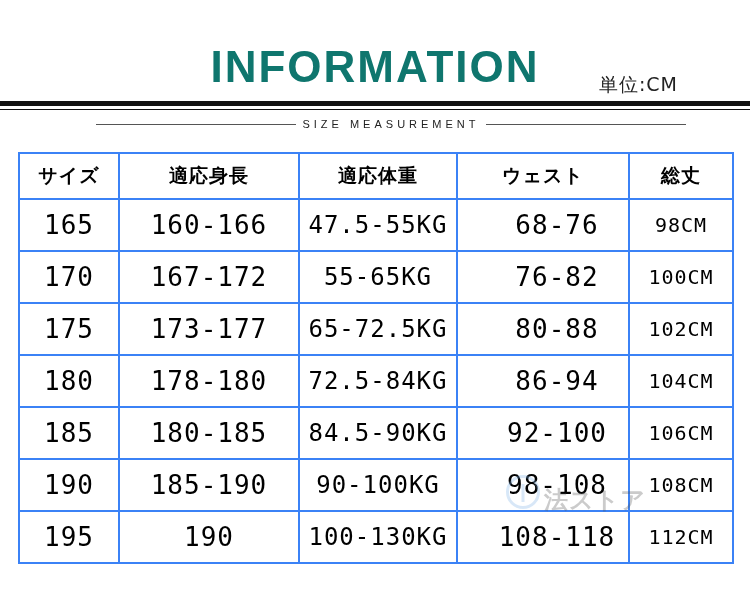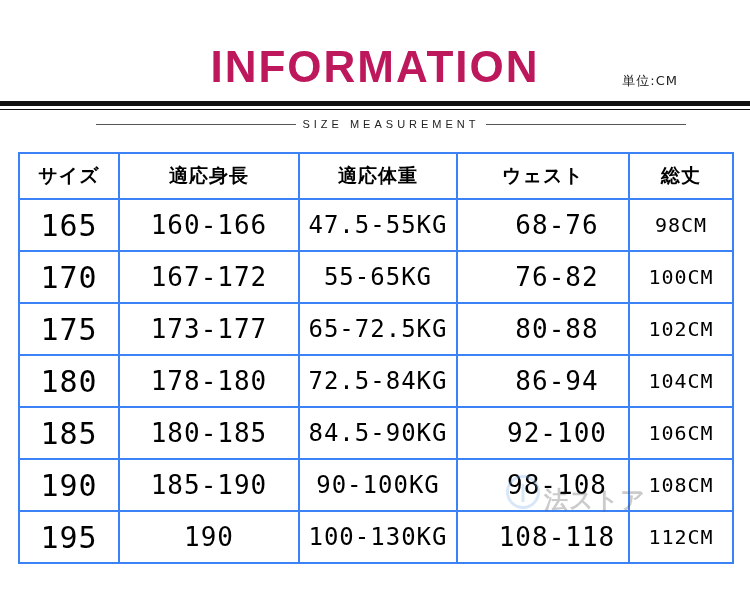--- a/index.html
+++ b/index.html
@@ -27,28 +27,28 @@
   }
   .title {
     position: absolute;
     top: 42px;
     left: 0;
     right: 0;
     text-align: center;
     font-size: 44px;
     font-weight: bold;
     letter-spacing: 2px;
-    color: #be185d;
+    color: #0f766e;
     font-family: "Liberation Sans", sans-serif;
   }
   .unit {
     position: absolute;
     top: 72px;
     right: 72px;
-    font-size: 13px;
+    font-size: 19px;
     color: #222222;
     letter-spacing: 1px;
     font-family: "DejaVu Sans", sans-serif;
   }
   .rule-thick {
     position: absolute;
     top: 101px;
     left: 0;
     width: 750px;
     height: 5px;
@@ -112,21 +112,21 @@
     font-family: "DejaVu Sans", sans-serif;
     letter-spacing: 1px;
   }
   tbody td {
     height: 50px;
     font-size: 26px;
     font-family: "DejaVu Sans Mono", monospace;
     letter-spacing: 1px;
     font-weight: normal;
   }
-  tbody td.c-size   { font-size: 30px; }
+  tbody td.c-size   { font-size: 26px; }
   tbody td.c-height { font-size: 26px; margin-left: 44px; }
   tbody td.c-weight { font-size: 24px; }
   tbody td.c-waist  { font-size: 26px; padding-left: 28px; }
   tbody td.c-length { font-size: 20px; text-align: center; }
 
   
   col.w-size   { width: 100px; }
   col.w-height { width: 180px; }
   col.w-weight { width: 158px; }
   col.w-waist  { width: 172px; }

